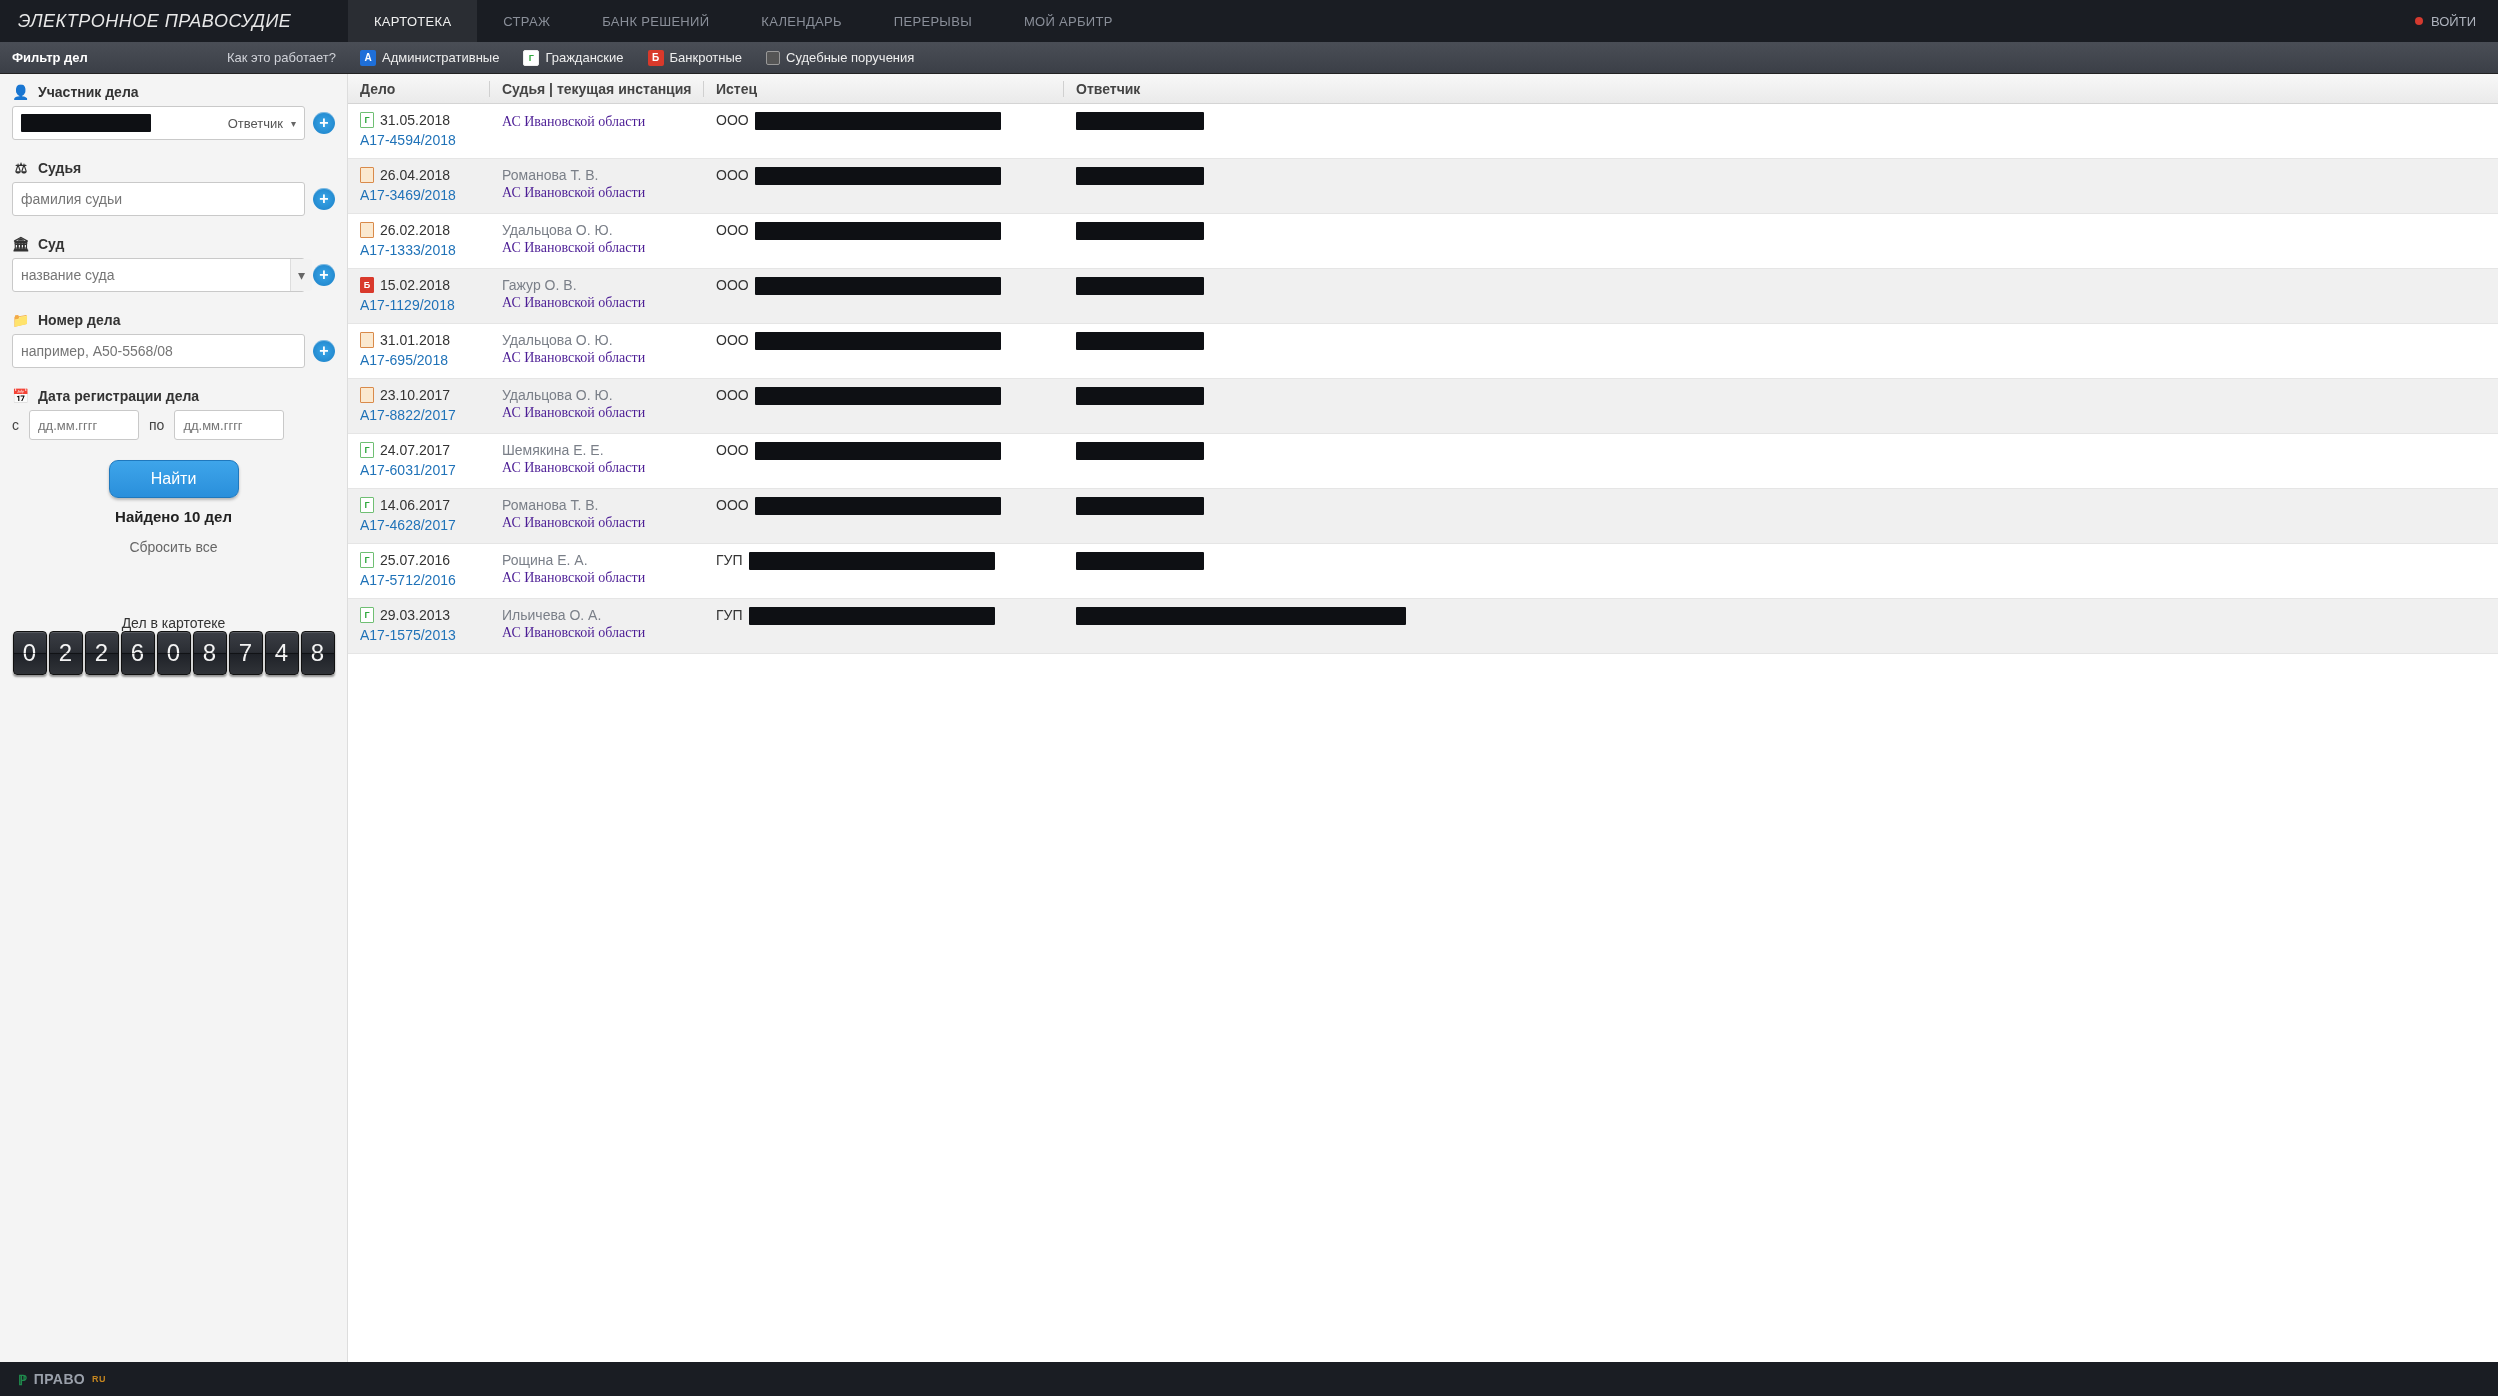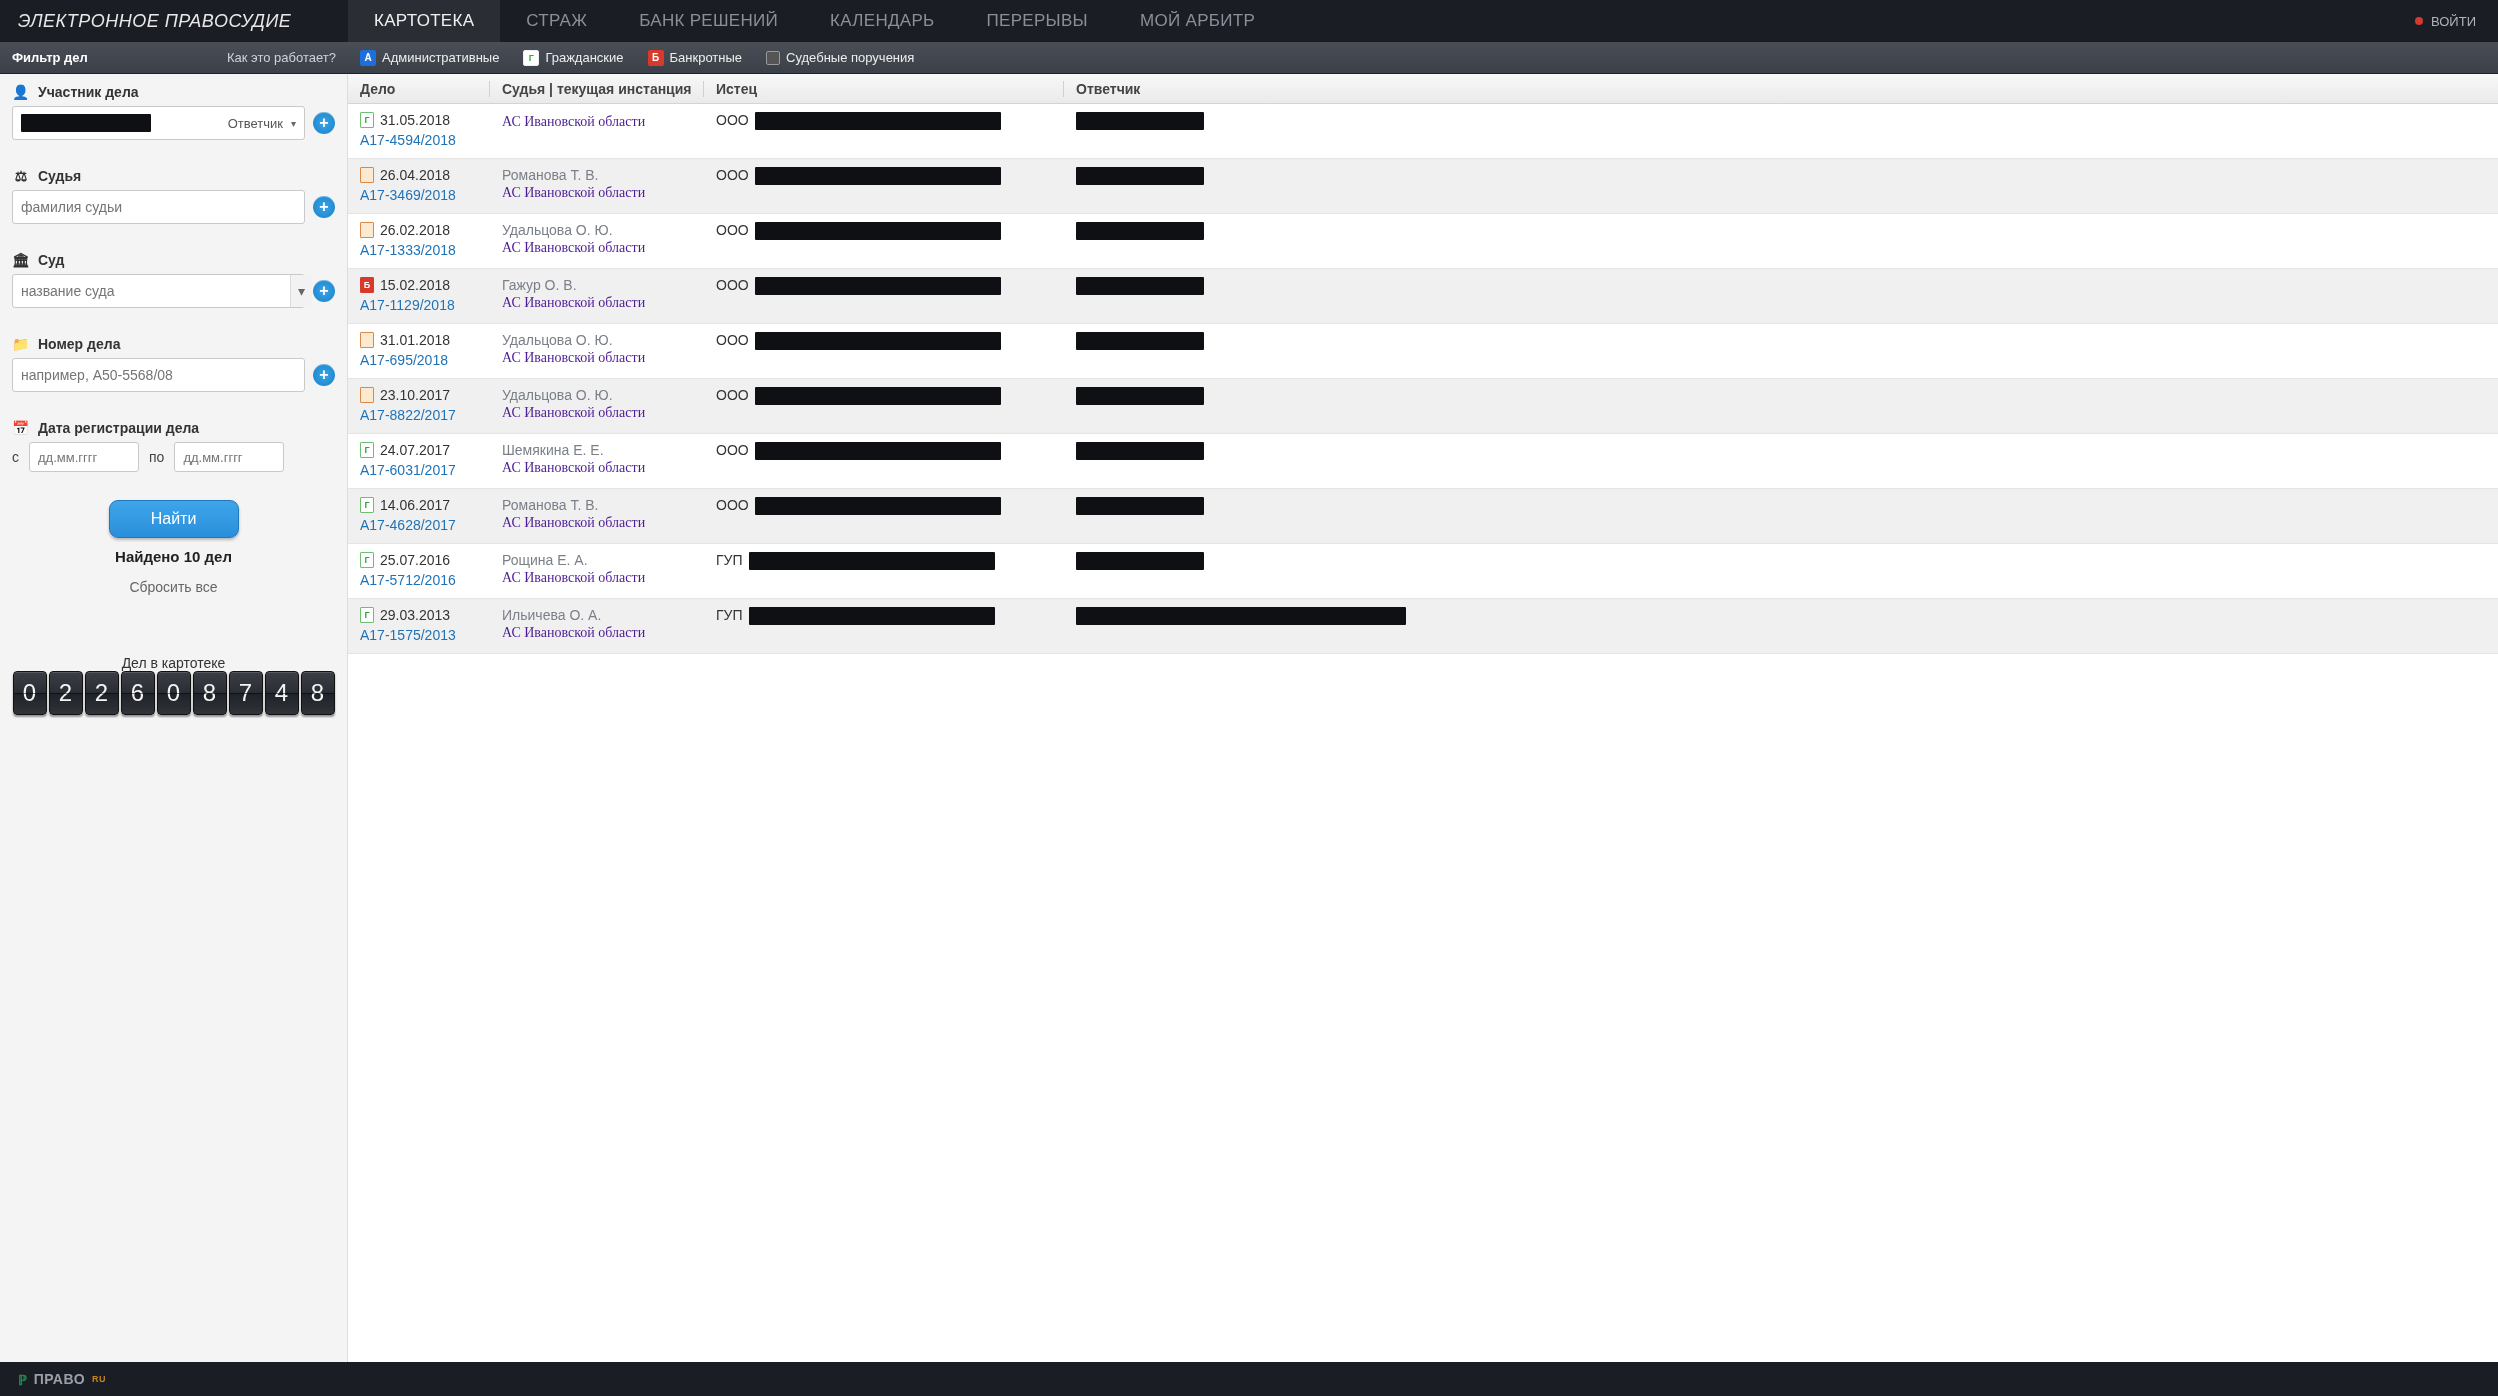--- a/index.html
+++ b/index.html
@@ -2,21 +2,21 @@
 <html><head>
 <meta charset="utf-8">
 <style>
 * { box-sizing: border-box; margin: 0; padding: 0; }
 body { font-family: Arial, Helvetica, sans-serif; font-size: 14px; background: #f5f5f5; color: #333; }
 
 
 .topnav { background: #1a1d23; height: 42px; display: flex; align-items: stretch; color: #ccc; }
 .topnav .logo { padding: 0 18px; display: flex; align-items: center; color: #e8e8e8; font-size: 18px; letter-spacing: 0.5px; font-weight: 300; width: 348px; font-style: italic; }
 .topnav .tabs { display: flex; flex: 1; }
-.topnav .tab { padding: 0 26px; display: flex; align-items: center; color: #8a8f99; font-size: 17px; letter-spacing: 0.3px; cursor: pointer; }
+.topnav .tab { padding: 0 26px; display: flex; align-items: center; color: #8a8f99; font-size: 13px; letter-spacing: 0.3px; cursor: pointer; }
 .topnav .tab.active { background: #2a2d33; color: #f0f0f0; }
 .topnav .login { display: flex; align-items: center; padding: 0 22px; color: #aeb3bd; font-size: 13px; cursor: pointer; }
 .topnav .login .dot { width: 8px; height: 8px; border-radius: 50%; background: #d43a2f; margin-right: 8px; }
 
 
 .subbar { background: linear-gradient(#4a4e56,#3b3f47); height: 32px; display: flex; align-items: center; color: #eee; font-size: 13px; border-bottom: 1px solid #222; }
 .subbar .left { width: 348px; display: flex; align-items: flex-start; justify-content: space-between; padding: 0 12px; }
 .subbar .left .title { font-weight: bold; color: #fff; }
 .subbar .left .help { color: #d0d2d8; font-size: 13px; cursor: pointer; }
 .subbar .right { flex: 1; display: flex; align-items: center; gap: 24px; padding-left: 12px; }
@@ -26,21 +26,21 @@
 .badge.civ { background: #2fa83d; border:1px solid #eee; color:#2fa83d; background:#fff; font-size:9px;}
 .badge.bank { background: #d9392b; }
 .catfilter .chk { width: 14px; height: 14px; border: 1px solid #999; background: #555; border-radius: 2px; }
 
 
 .main { display: flex; min-height: calc(100vh - 74px - 34px); }
 .sidebar { width: 348px; background: #f4f4f4; padding: 10px 12px 0 12px; border-right: 1px solid #ddd; position: relative; }
 .content { flex: 1; background: #fff; overflow: auto; }
 
 
-.fgroup { margin-bottom: 28px; }
+.fgroup { margin-bottom: 20px; }
 .fgroup .lbl { display: flex; align-items: center; gap: 8px; font-weight: bold; color: #333; margin-bottom: 6px; font-size: 14px; }
 .fgroup .lbl .ic { width: 18px; height: 16px; display: inline-flex; align-items: center; justify-content: center; }
 .inputrow { display: flex; align-items: center; gap: 8px; }
 .inputbox { flex: 1; background: #fff; border: 1px solid #c9c9c9; border-radius: 3px; height: 34px; display: flex; align-items: center; padding: 0 8px; color: #888; font-size: 14px; }
 .inputbox input { border: none; outline: none; flex: 1; font-size: 14px; color: #333; background: transparent; }
 .inputbox .role { color: #555; font-size: 13px; margin-right: 4px; }
 .inputbox .caret { color: #666; font-size: 10px; margin-left: 4px; }
 .inputbox .dd { width: 22px; height: 32px; border-left: 1px solid #ddd; display:flex; align-items:center; justify-content:center; color:#666; margin: -1px -8px -1px 6px; background:#f2f2f2; border-radius: 0 3px 3px 0;}
 .plus { width: 22px; height: 22px; border-radius: 50%; background: radial-gradient(#3aa6e8,#1a7fc6); color: #fff; display: inline-flex; align-items: center; justify-content: center; font-size: 16px; font-weight: bold; cursor: pointer; box-shadow: inset 0 1px 0 rgba(255,255,255,0.4);}
 .redacted { background: #0e1014; height: 18px; width: 130px; border-radius: 1px; }

